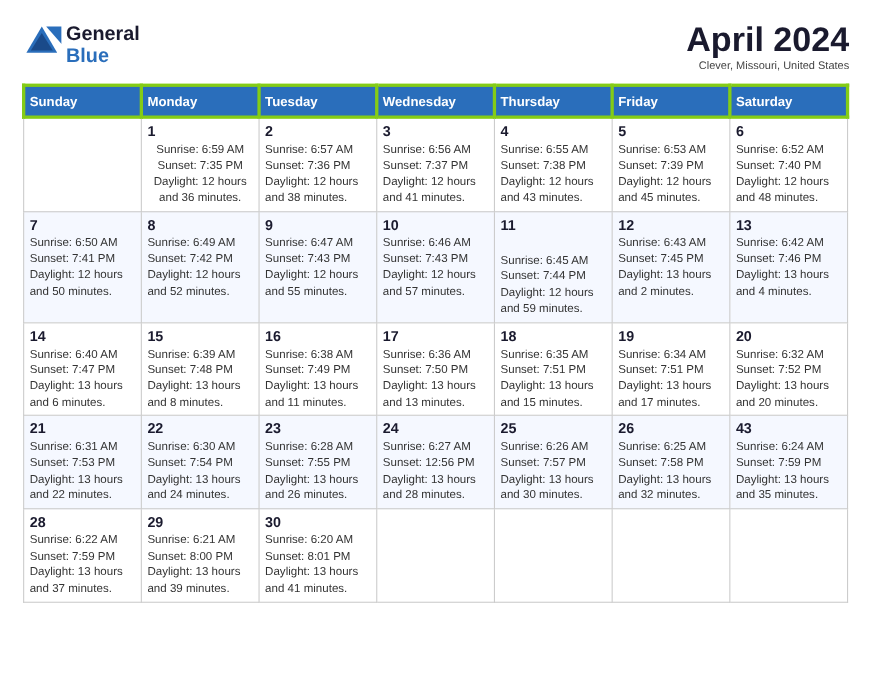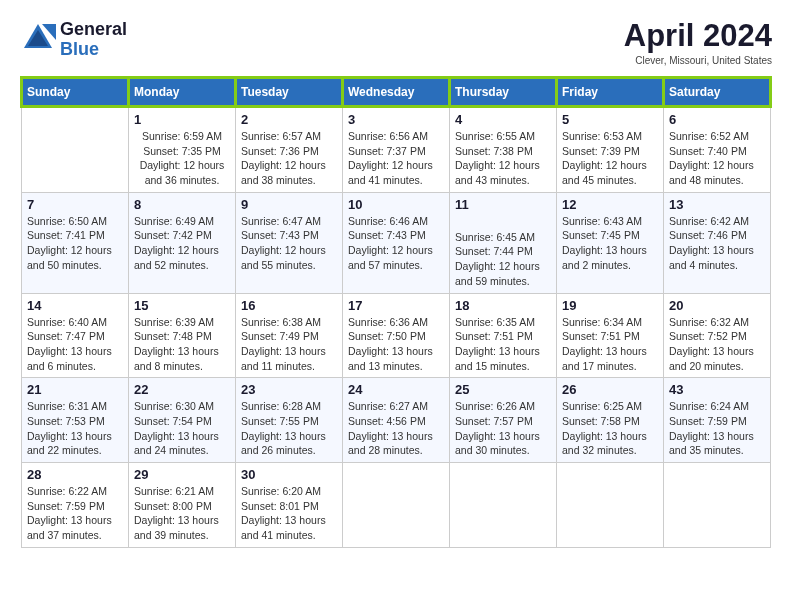--- a/index.html
+++ b/index.html
@@ -289,21 +289,21 @@
         <td>
           <span class="day-num">23</span>
           <div class="day-info" style="white-space: pre-line;">Sunrise: 6:28 AM
 Sunset: 7:55 PM
 Daylight: 13 hours
 and 26 minutes.</div>
         </td>
         <td>
           <span class="day-num">24</span>
           <div class="day-info" style="white-space: pre-line;">Sunrise: 6:27 AM
-Sunset: 4:56 PM
+Sunset: 12:56 PM
 Daylight: 13 hours
 and 28 minutes.</div>
         </td>
         <td>
           <span class="day-num">25</span>
           <div class="day-info" style="white-space: pre-line;">Sunrise: 6:26 AM
 Sunset: 7:57 PM
 Daylight: 13 hours
 and 30 minutes.</div>
         </td>

